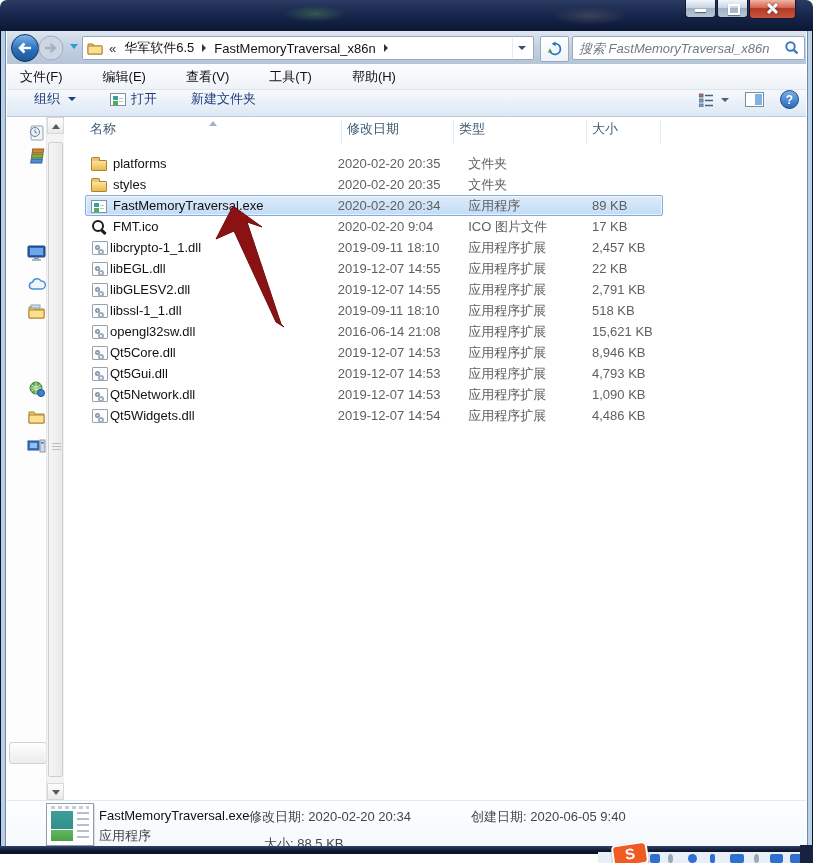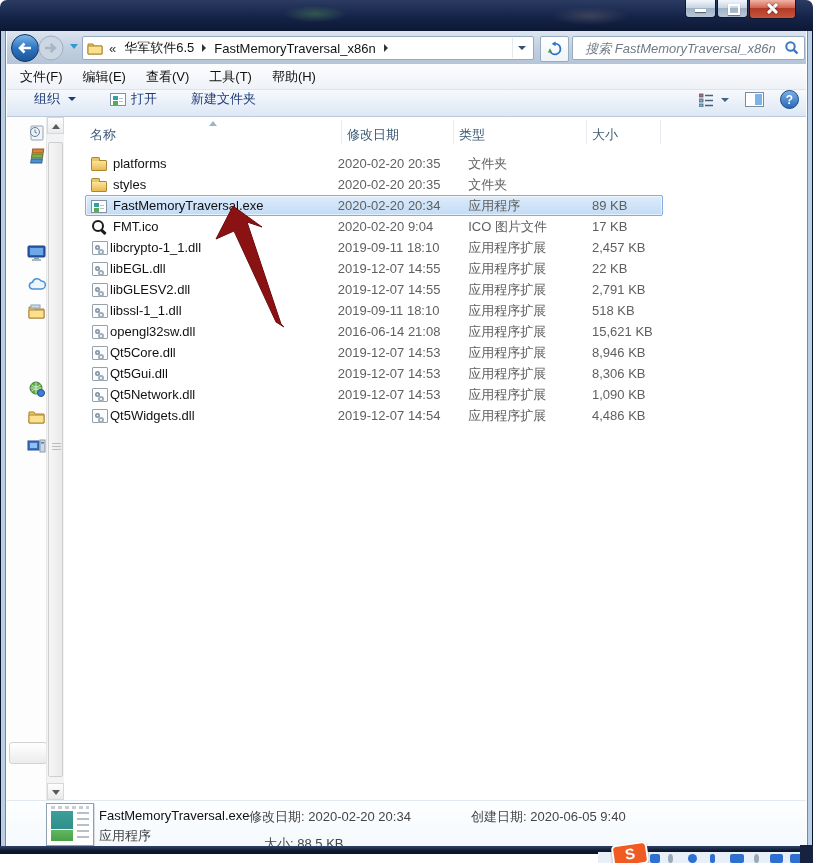--- a/index.html
+++ b/index.html
@@ -39,26 +39,26 @@
   .addr .crumb{padding:0 6px;white-space:nowrap;color:#141414;}
   .tri-r{width:0;height:0;border-left:4px solid #333;border-top:4px solid transparent;border-bottom:4px solid transparent;margin:0 2px;}
   .tri-d{width:0;height:0;border-top:4px solid #35506e;border-left:4px solid transparent;border-right:4px solid transparent;}
   .addr .chev{color:#333;padding:0 2px 0 4px;}
   .addr-drop{margin-left:auto;display:flex;align-items:center;justify-content:center;width:18px;height:20px;border-left:1px solid #e3e9f0;}
   .histdrop{position:absolute;left:66px;top:13px;border-top:5px solid #2e9bd6;border-left:4px solid transparent;border-right:4px solid transparent;width:0;height:0;}
   .refresh{position:absolute;left:536px;top:5px;width:27px;height:24px;background:linear-gradient(#fff,#eef3f8);
       border:1px solid #96abc1;border-radius:2px;display:flex;align-items:center;justify-content:center;}
   .searchbox{position:absolute;left:568px;top:5px;width:233px;height:24px;background:#fff;border:1px solid #96abc1;
       border-radius:2px;display:flex;align-items:center;box-sizing:border-box;padding:0 4px;}
-  .searchbox input{flex:1;border:none;outline:none;font:italic 13px "Liberation Sans","DejaVu Sans",sans-serif;color:#701a75;background:transparent;min-width:0;text-align:center;}
+  .searchbox input{flex:1;border:none;outline:none;font:italic 13px "Liberation Sans","DejaVu Sans",sans-serif;color:#701a75;background:transparent;min-width:0;}
   .searchbox input::placeholder{color:#6f7a86;font-style:italic;}
 
   
   .menubar{position:absolute;left:4px;right:4px;top:64px;height:26px;background:linear-gradient(#fdfdfe,#eef2f7);
-      border-bottom:1px solid #dde4ec;display:flex;align-items:center;padding-left:6px;box-sizing:border-box;}
+      border-bottom:1px solid #dde4ec;display:flex;align-items:center;padding-left:6px;box-sizing:border-box;gap:20px;}
   .menubar .mi{padding:3px 10px;color:#111;}
   .toolbar{position:absolute;left:4px;right:4px;top:90px;height:27px;
       background:linear-gradient(#f7fafd,#e7eef8 60%,#dce8f5);border-bottom:1px solid #bccadb;
       display:flex;align-items:flex-start;color:#1e3c78;box-sizing:border-box;padding:0 10px 0 30px;}
   .tb-item{display:flex;align-items:center;gap:5px;margin-right:34px;}
   .toolbar .tri-d{border-top-color:#1e3c78;margin-left:3px;}
   .tb-right{margin-left:auto;display:flex;align-items:center;gap:16px;}
 
   
   .main{position:absolute;left:7px;right:7px;top:117px;height:683px;background:#fff;overflow:hidden;}
@@ -70,21 +70,21 @@
   .sb-tri-dn{position:absolute;left:4px;top:6px;border-top:5px solid #5a5a5a;border-left:4px solid transparent;border-right:4px solid transparent;}
   .sb-thumb{position:absolute;left:1px;top:25px;width:15px;height:635px;border:1px solid #cfcfcf;border-radius:2px;
       background:linear-gradient(90deg,#f6f6f6,#eaeaea);box-sizing:border-box;}
   .sb-grip{position:absolute;left:3px;top:300px;width:9px;height:8px;
       background:repeating-linear-gradient(180deg,#bdbdbd 0 1px,transparent 1px 3px);}
   .h-thumb{position:absolute;left:2px;top:625px;width:38px;height:22px;border:1px solid #d2d2d2;border-radius:3px;
       background:linear-gradient(#ffffff,#ececec);box-sizing:border-box;}
 
   .listpane{position:absolute;left:56px;right:0;top:0;bottom:0;}
   .lheader{position:absolute;left:22px;top:3px;height:24px;display:flex;color:#3c5a76;}
-  .hcell{display:flex;align-items:flex-end;padding-left:5px;border-right:1px solid #e6ebf1;box-sizing:border-box;position:relative;}
+  .hcell{display:flex;align-items:flex-start;padding-left:5px;border-right:1px solid #e6ebf1;box-sizing:border-box;position:relative;}
   .hc0{width:257px;}.hc1{width:112px;}.hc2{width:133px;}.hc3{width:74px;}
   .sort-tri{position:absolute;left:124px;top:1px;border-bottom:5px solid #9db5ca;border-left:4px solid transparent;border-right:4px solid transparent;width:0;height:0;}
   .rows{position:absolute;left:22px;top:36px;width:578px;}
   .row{display:flex;height:21px;align-items:center;border:1px solid transparent;border-radius:2px;box-sizing:border-box;}
   .row.selected{background:linear-gradient(#ddecfb,#c2dcf5);border-color:#84acdd;box-shadow:inset 0 0 0 1px rgba(255,255,255,.6);}
   .cell{white-space:nowrap;overflow:hidden;box-sizing:border-box;}
   .c-name{width:255px;display:flex;align-items:center;padding-left:5px;color:#111;}
   .c-date{width:112px;color:#5f5f5f;padding-left:5px;}
   .c-type{width:133px;color:#5f5f5f;padding-left:5px;margin-left:22px;}
   .c-size{width:72px;color:#5f5f5f;text-align:left;padding-right:10px;}
@@ -444,21 +444,21 @@
     <span class="cell c-type">应用程序扩展</span>
     <span class="cell c-size">8,946 KB</span>
   </div>
           <div class="row">
     <span class="cell c-name">
               <span class="ficon icon-dll"></span>
               <span class="fname">Qt5Gui.dll</span>
             </span>
     <span class="cell c-date">2019-12-07 14:53</span>
     <span class="cell c-type">应用程序扩展</span>
-    <span class="cell c-size">8,306 KB</span>
+    <span class="cell c-size">4,793 KB</span>
   </div>
           <div class="row">
     <span class="cell c-name">
               <span class="ficon icon-dll"></span>
               <span class="fname">Qt5Network.dll</span>
             </span>
     <span class="cell c-date">2019-12-07 14:53</span>
     <span class="cell c-type">应用程序扩展</span>
     <span class="cell c-size">1,090 KB</span>
   </div>

